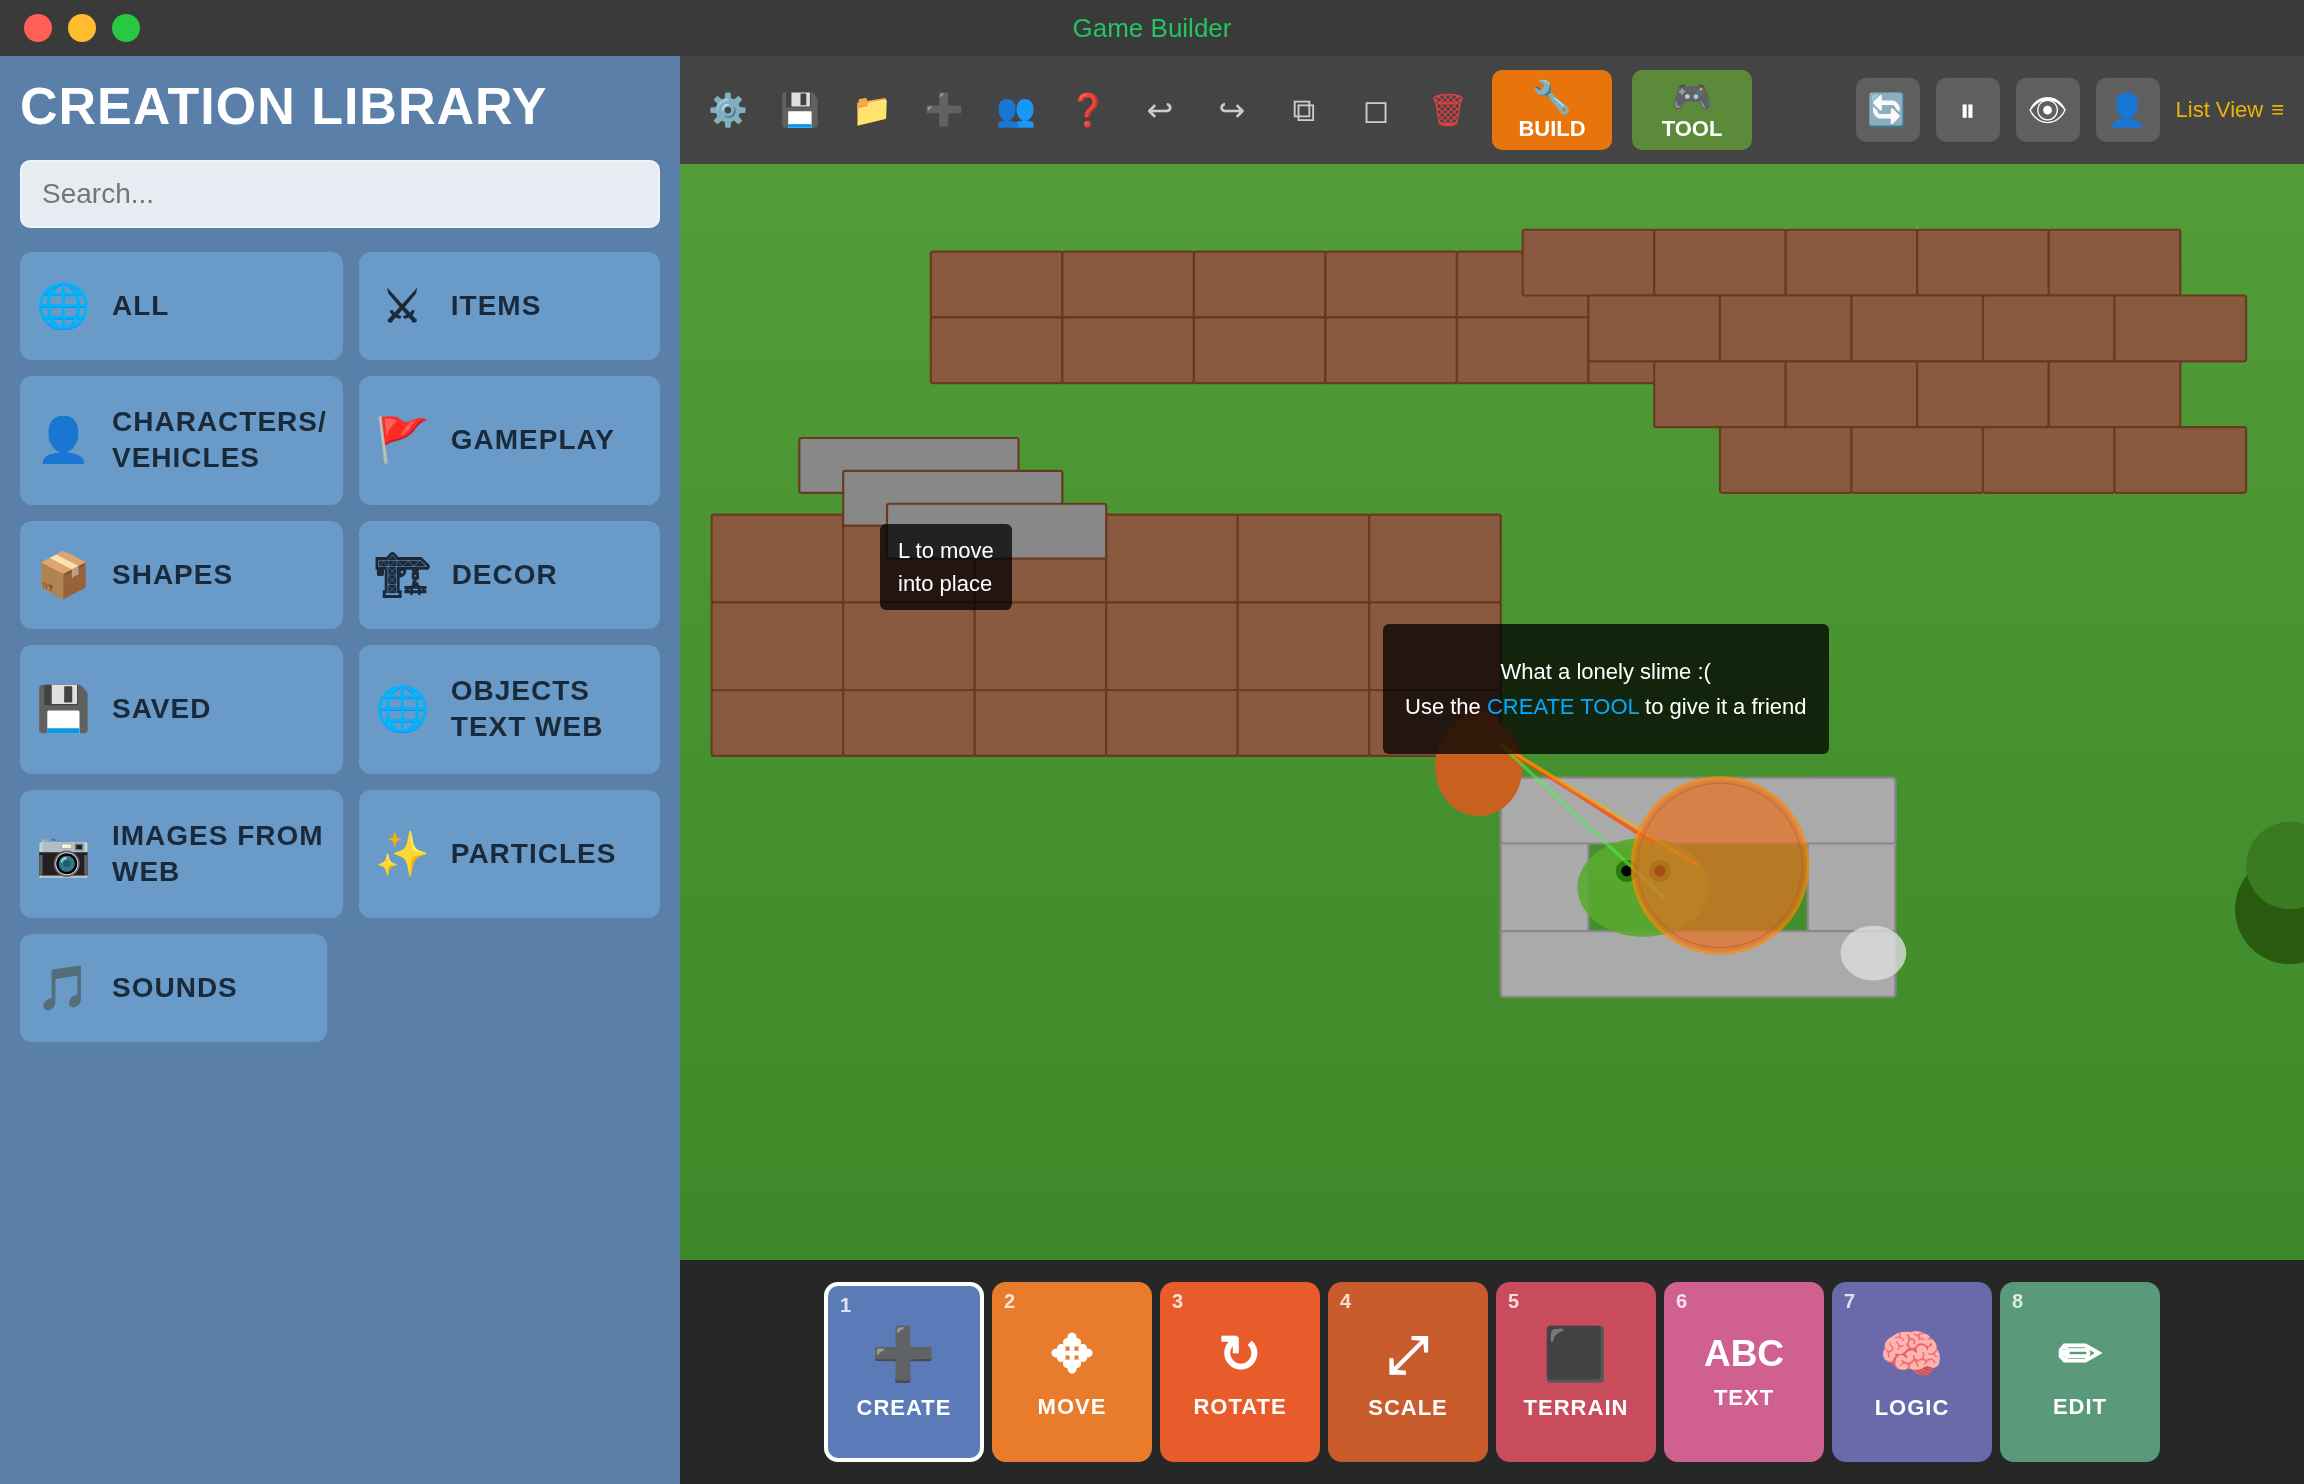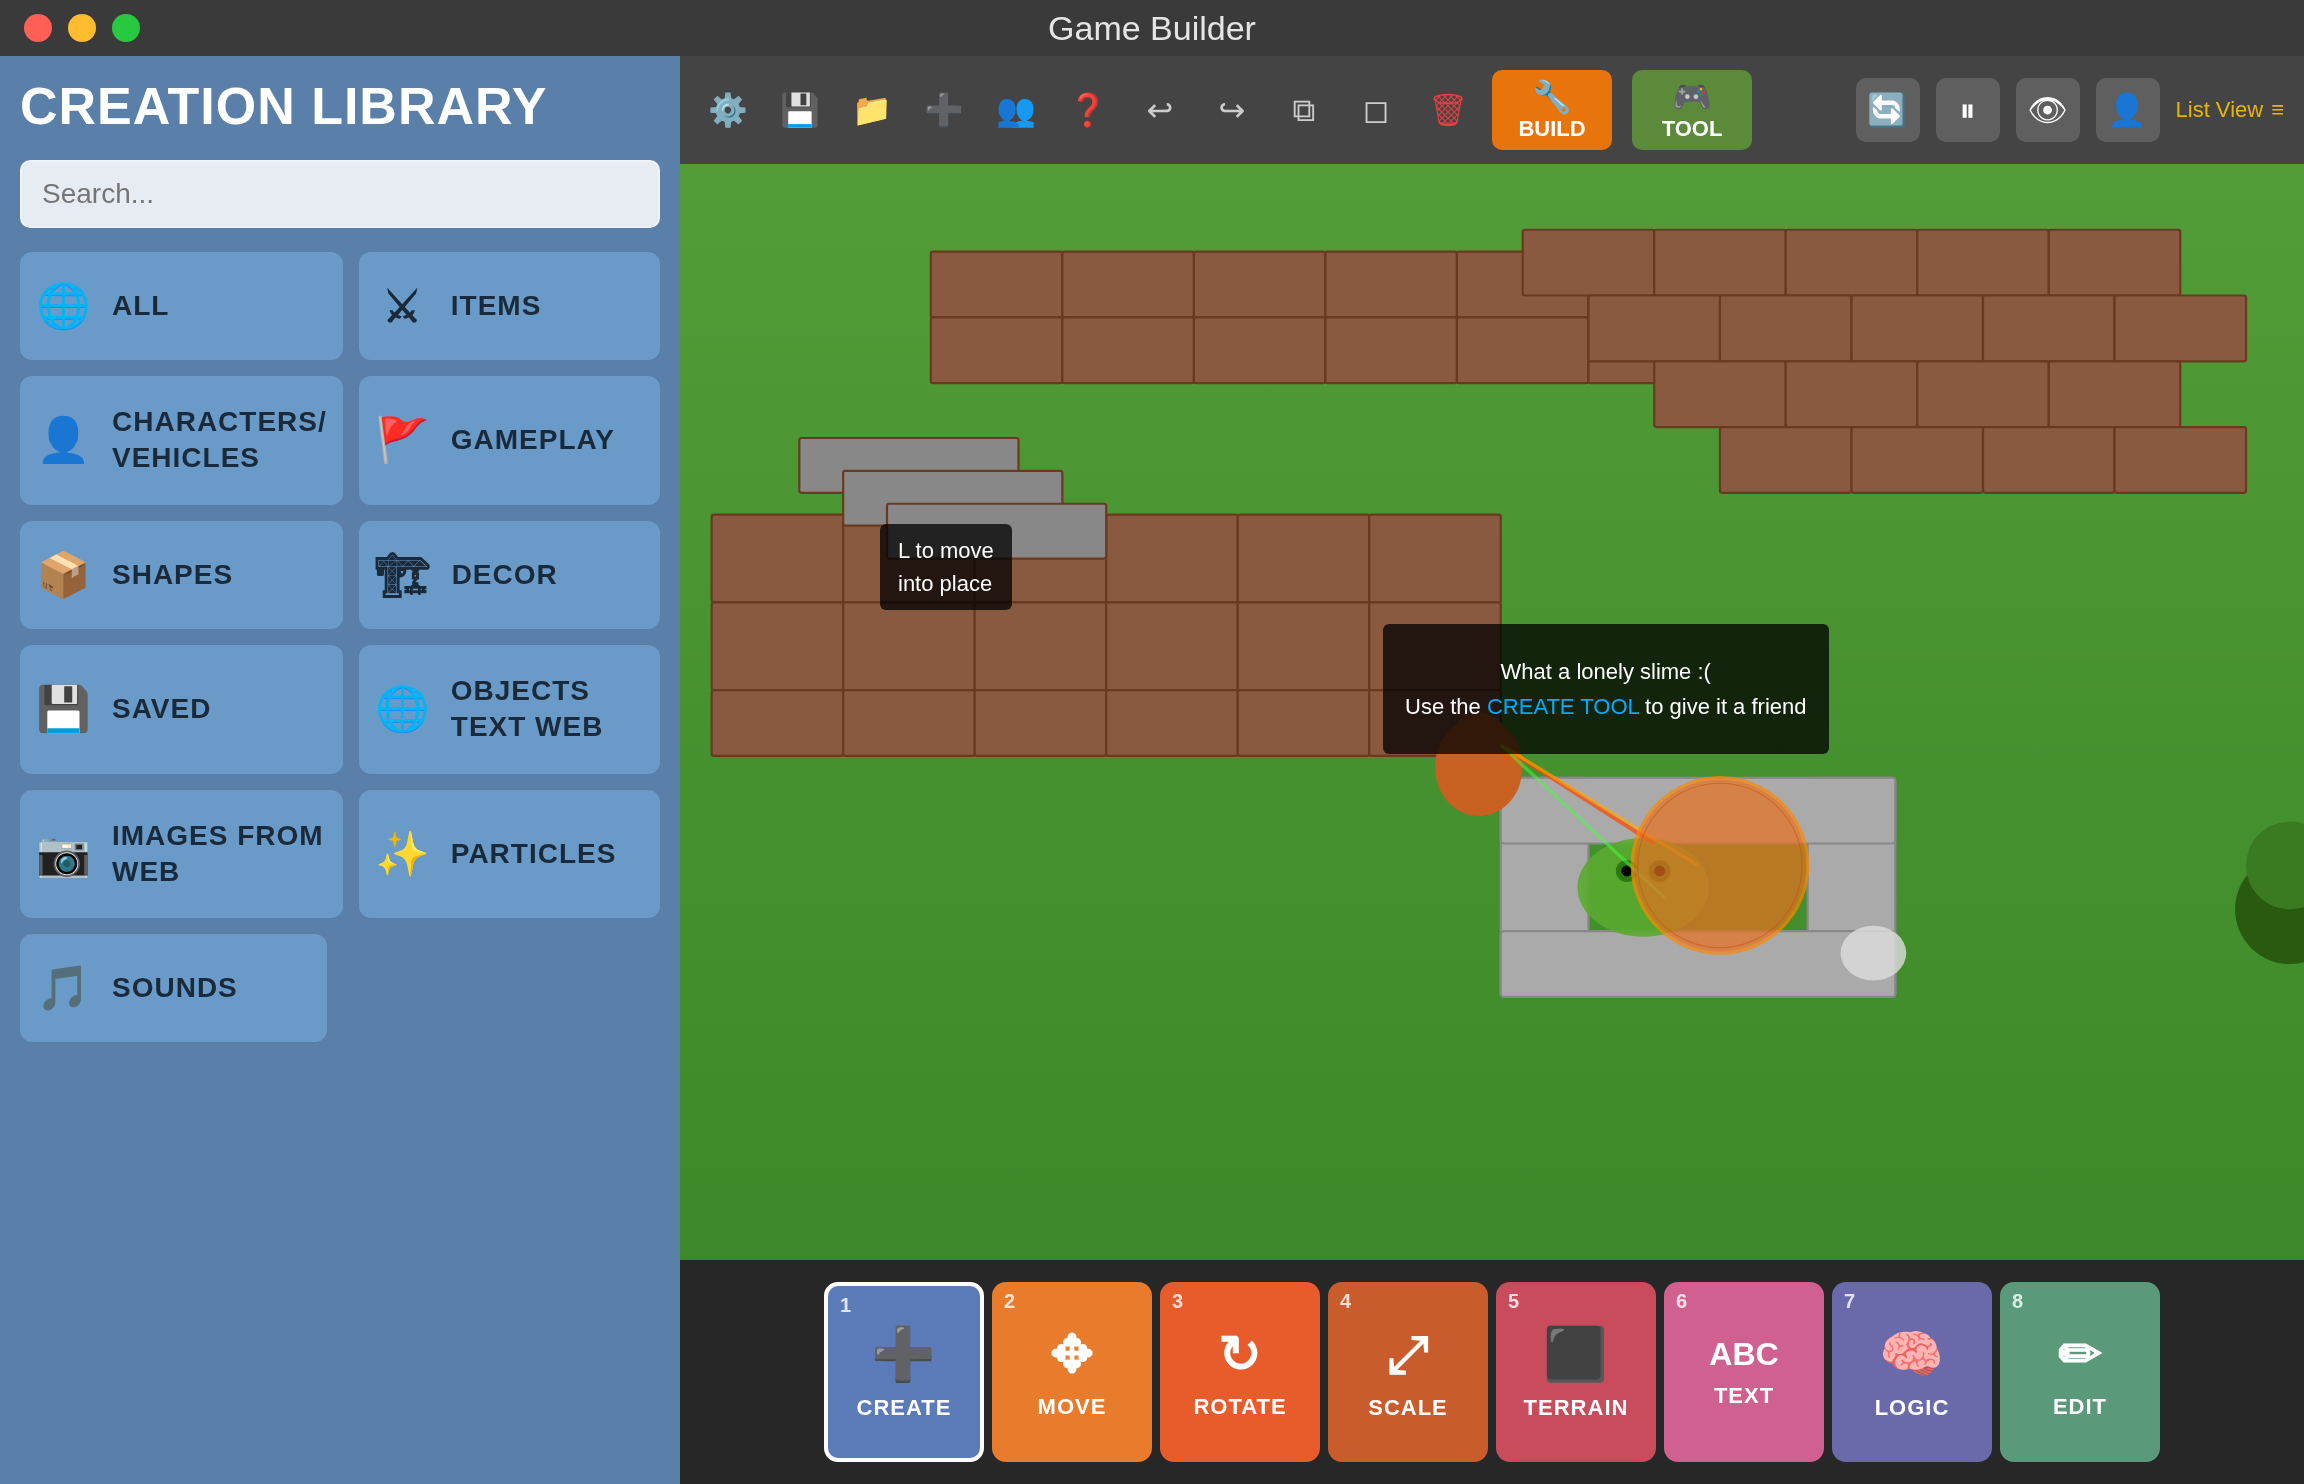--- a/index.html
+++ b/index.html
@@ -17,22 +17,22 @@
       position: absolute;
       top: 0; left: 0; right: 0;
       height: 56px;
       background: #3a3a3a;
       display: flex;
       align-items: center;
       justify-content: center;
       z-index: 100;
     }
     .title-bar-title {
-      color: #e5e5e5;
-      font-size: 34px;
+      color: #22c55e;
+      font-size: 26px;
     }
     .traffic-lights {
       position: absolute;
       left: 24px;
       display: flex;
       gap: 16px;
     }
     .traffic-light {
       width: 28px; height: 28px;
       border-radius: 50%;
@@ -536,21 +536,21 @@
     <span class="tool-icon">⤢</span>
     <span class="tool-label">SCALE</span>
   </div>
   <div class="tool-btn btn-terrain">
     <span class="tool-number">5</span>
     <span class="tool-icon">⬛</span>
     <span class="tool-label">TERRAIN</span>
   </div>
   <div class="tool-btn btn-text">
     <span class="tool-number">6</span>
-    <span class="tool-icon" style="font-size:32px;font-weight:bold;">ABC</span>
+    <span class="tool-icon" style="font-size:37px;font-weight:bold;">ABC</span>
     <span class="tool-label">TEXT</span>
   </div>
   <div class="tool-btn btn-logic">
     <span class="tool-number">7</span>
     <span class="tool-icon">🧠</span>
     <span class="tool-label">LOGIC</span>
   </div>
   <div class="tool-btn btn-edit">
     <span class="tool-number">8</span>
     <span class="tool-icon">✏</span>

